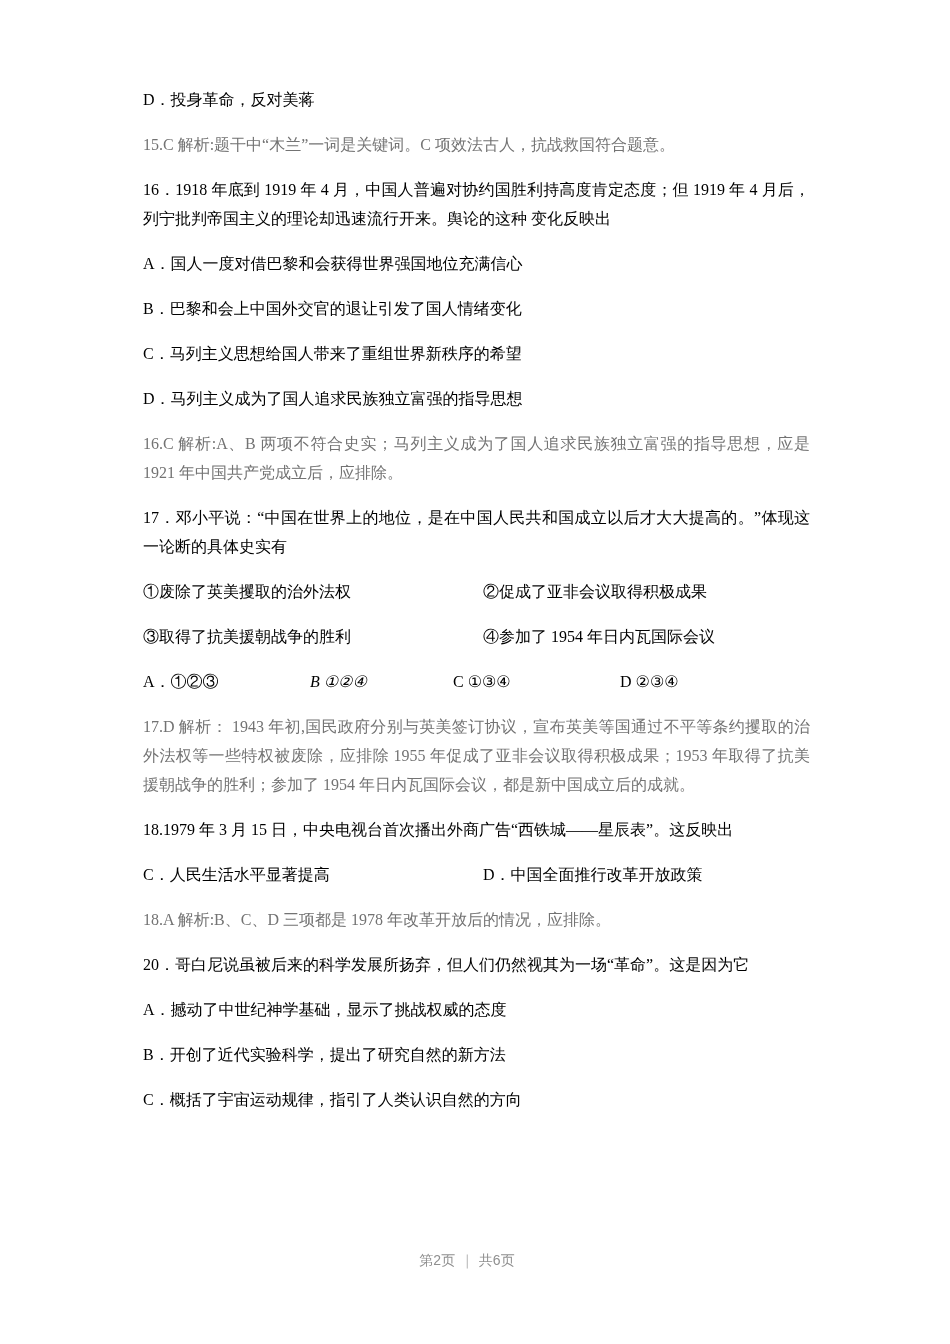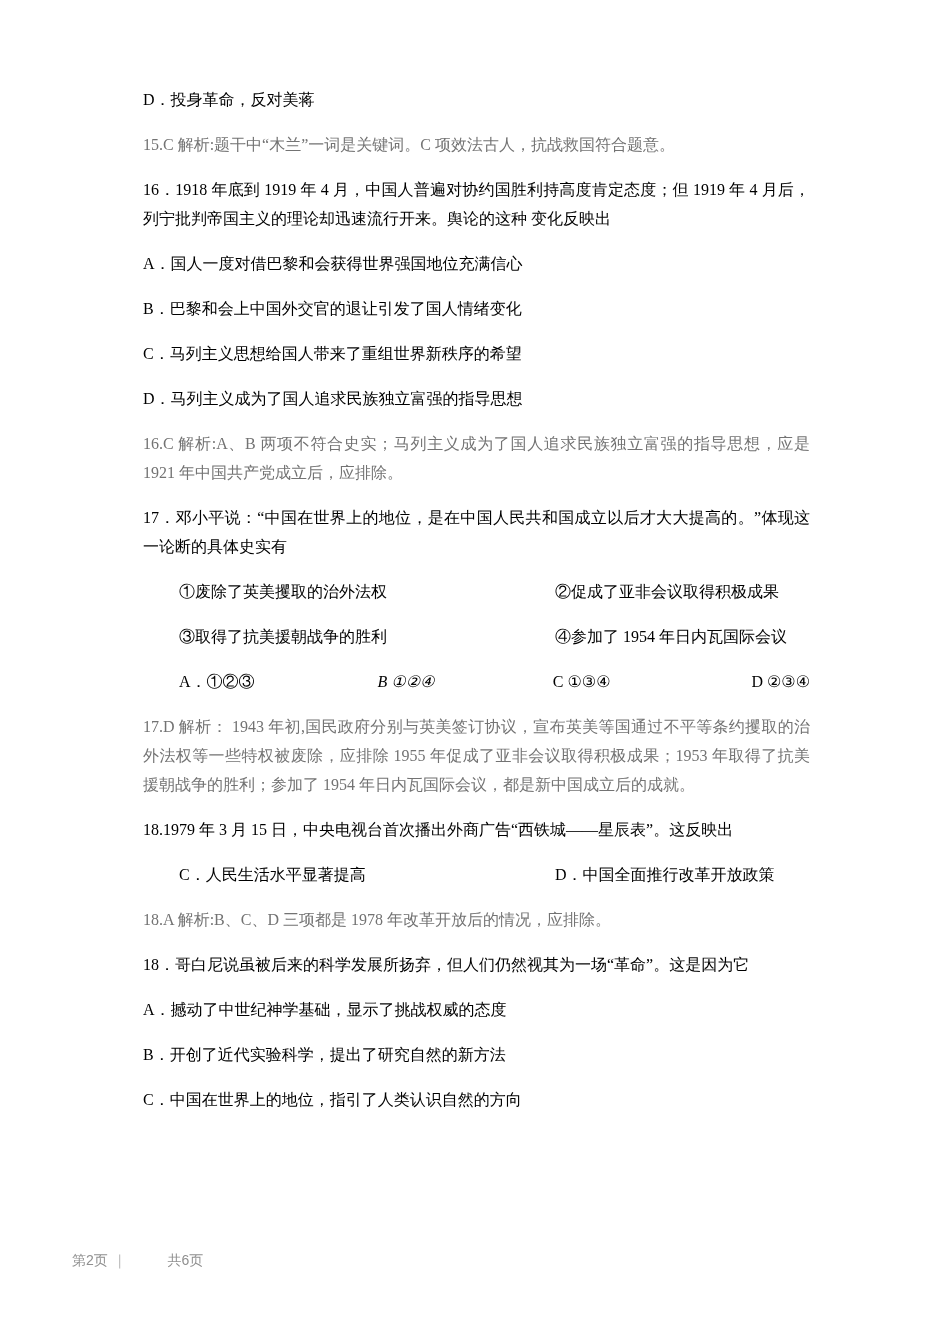--- a/index.html
+++ b/index.html
@@ -1,15 +1,15 @@
 <!DOCTYPE html>
 <html><head>
 <meta charset="utf-8">
 <style>
-  * { box-sizing: border-box; margin-left: 36px; }
+  * { box-sizing: border-box; }
   html, body {
     margin: 0;
     padding: 0;
     background: #ffffff;
   }
   .page {
     position: relative;
     width: 950px;
     height: 1344px;
     margin: 0 auto;
@@ -35,20 +35,21 @@
   .cols-2 .cell:nth-child(1) { width: 340px; }
   .cols-2 .cell:nth-child(2) { flex: 1; }
   .cols-4 .cell:nth-child(1) { width: 167px; }
   .cols-4 .cell:nth-child(2) { width: 143px; font-style: italic; }
   .cols-4 .cell:nth-child(3) { width: 167px; }
   .footer {
     position: absolute;
     left: 0;
     right: 16px;
     bottom: 74px;
+    text-align: center;
     color: #8f8f8f;
     font-size: 14px;
     font-family: "Liberation Sans", "DejaVu Sans", sans-serif;
   }
   .footer .sep { margin: 0 5px; color: #aaaaaa; }
 </style>
 </head>
 <body>
 
 <div class="page">
@@ -84,22 +85,22 @@
   <p class="para red">17.D 解析： 1943 年初,国民政府分别与英美签订协议，宣布英美等国通过不平等条约攫取的治外法权等一些特权被废除，应排除 1955 年促成了亚非会议取得积极成果；1953 年取得了抗美援朝战争的胜利；参加了 1954 年日内瓦国际会议，都是新中国成立后的成就。</p>
 
   <p class="para">18.1979 年 3 月 15 日，中央电视台首次播出外商广告“西铁城——星辰表”。这反映出</p>
   <div class="row cols-2">
     <span class="cell">C．人民生活水平显著提高</span>
     <span class="cell">D．中国全面推行改革开放政策</span>
   </div>
 
   <p class="para red">18.A 解析:B、C、D 三项都是 1978 年改革开放后的情况，应排除。</p>
 
-  <p class="para">18．哥白尼说虽被后来的科学发展所扬弃，但人们仍然视其为一场“革命”。这是因为它</p>
+  <p class="para">20．哥白尼说虽被后来的科学发展所扬弃，但人们仍然视其为一场“革命”。这是因为它</p>
   <p class="para">A．撼动了中世纪神学基础，显示了挑战权威的态度</p>
   <p class="para">B．开创了近代实验科学，提出了研究自然的新方法</p>
-  <p class="para">C．中国在世界上的地位，指引了人类认识自然的方向</p>
+  <p class="para">C．概括了宇宙运动规律，指引了人类认识自然的方向</p>
 
   <div class="footer">
     <span>第2页</span><span class="sep">｜</span><span>共6页</span>
   </div>
 
 </div>
 
 </body></html>

